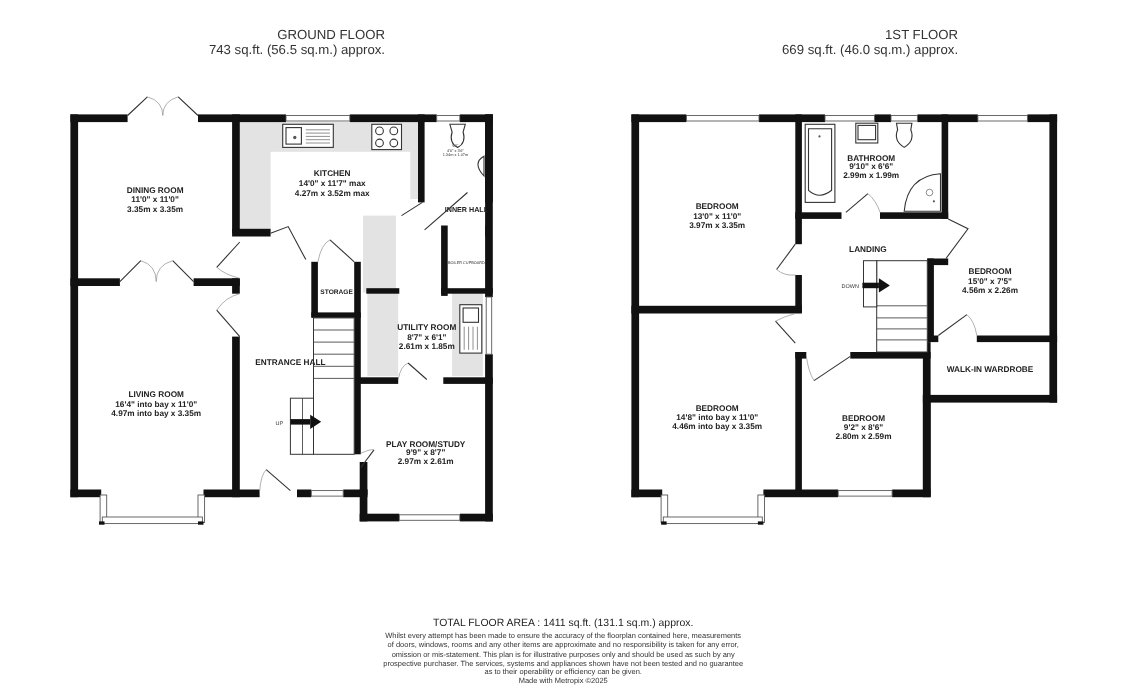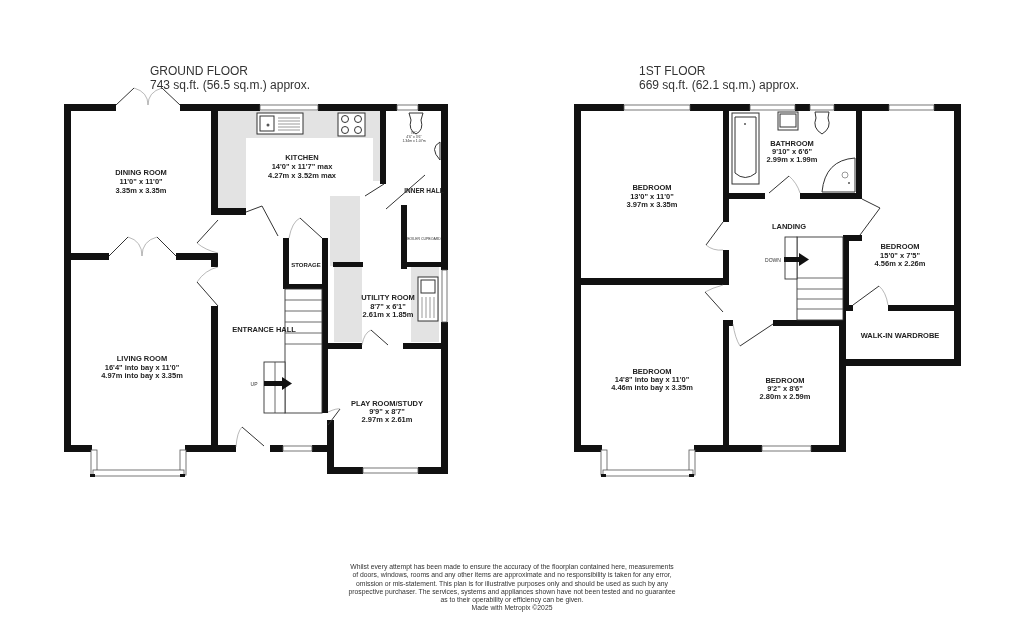--- a/index.html
+++ b/index.html
@@ -1,17 +1,17 @@
 <!DOCTYPE html>
 <html><head>
 <meta charset="utf-8">
 <style>
   html, body { margin: 0; padding: 0; background: #ffffff; }
   body { width: 1024px; height: 624px; position: relative; overflow: hidden; font-family: "Liberation Sans", sans-serif; color: #222; }
-  .floor-title { position: absolute; text-align: left; font-size: 12px; line-height: 14px; color: #333; margin-top: 40px; }
+  .floor-title { position: absolute; text-align: right; font-size: 12px; line-height: 14px; color: #333; }
   .floor-title .name { display: block; }
   svg.plan { position: absolute; left: 0; top: 0; }
   .wall { fill: #111; }
   .kfill { fill: #e3e3e3; }
   .win { fill: #fff; stroke: #555; stroke-width: 0.8; }
   .door { fill: none; stroke: #333; stroke-width: 1; }
   .arc { fill: none; stroke: #888; stroke-width: 0.6; }
   .fix { fill: #fff; stroke: #333; stroke-width: 1; }
   .stair { fill: #fff; stroke: #333; stroke-width: 0.9; }
   .lbl { font-family: "Liberation Sans", sans-serif; font-size: 7.5px; font-weight: bold; fill: #222; text-anchor: middle; }
@@ -21,23 +21,23 @@
   .footer .total { font-size: 9.5px; color: #222; margin-top: 0; line-height: 12px; }
   .footer .disclaimer { font-size: 6.8px; line-height: 8.3px; color: #333; margin-top: 2px; }
 </style>
 </head>
 <body>
 
 <div class="floor-title" style="left:150px; top:24px; width:200px;">
   <span class="name">GROUND FLOOR</span>
   <span>743 sq.ft. (56.5 sq.m.) approx.</span>
 </div>
-<div class="floor-title" style="left:639px; top:24px; width:200px;">
+<div class="floor-title" style="left:671px; top:24px; width:200px;">
   <span class="name">1ST FLOOR</span>
-  <span>669 sq.ft. (62.1 sq.m.) approx.</span>
+  <span>669 sq.ft. (46.0 sq.m.) approx.</span>
 </div>
 
 <svg class="plan" width="1024" height="624" viewBox="0 0 1024 624">
 
   <g>
 
     <rect class="kfill" x="218" y="111" width="166" height="27"></rect>
     <rect class="kfill" x="218" y="111" width="28" height="101"></rect>
     <rect class="kfill" x="373" y="111" width="11" height="70"></rect>
     <rect class="kfill" x="330" y="196" width="30" height="70"></rect>
@@ -304,20 +304,21 @@
     </g>
     <g>
       <text class="lbl" x="785" y="383">BEDROOM</text>
       <text class="lbl" x="785" y="391">9'2"  x 8'6"</text>
       <text class="lbl" x="785" y="399">2.80m  x 2.59m</text>
     </g>
   </g>
 </svg>
 
 <div class="footer" style="top:561px;">
+  <div class="total">TOTAL FLOOR AREA : 1411 sq.ft. (131.1 sq.m.) approx.</div>
   <div class="disclaimer">
     <div>Whilst every attempt has been made to ensure the accuracy of the floorplan contained here, measurements</div>
     <div>of doors, windows, rooms and any other items are approximate and no responsibility is taken for any error,</div>
     <div>omission or mis-statement. This plan is for illustrative purposes only and should be used as such by any</div>
     <div>prospective purchaser. The services, systems and appliances shown have not been tested and no guarantee</div>
     <div>as to their operability or efficiency can be given.</div>
     <div>Made with Metropix ©2025</div>
   </div>
 </div>
 

